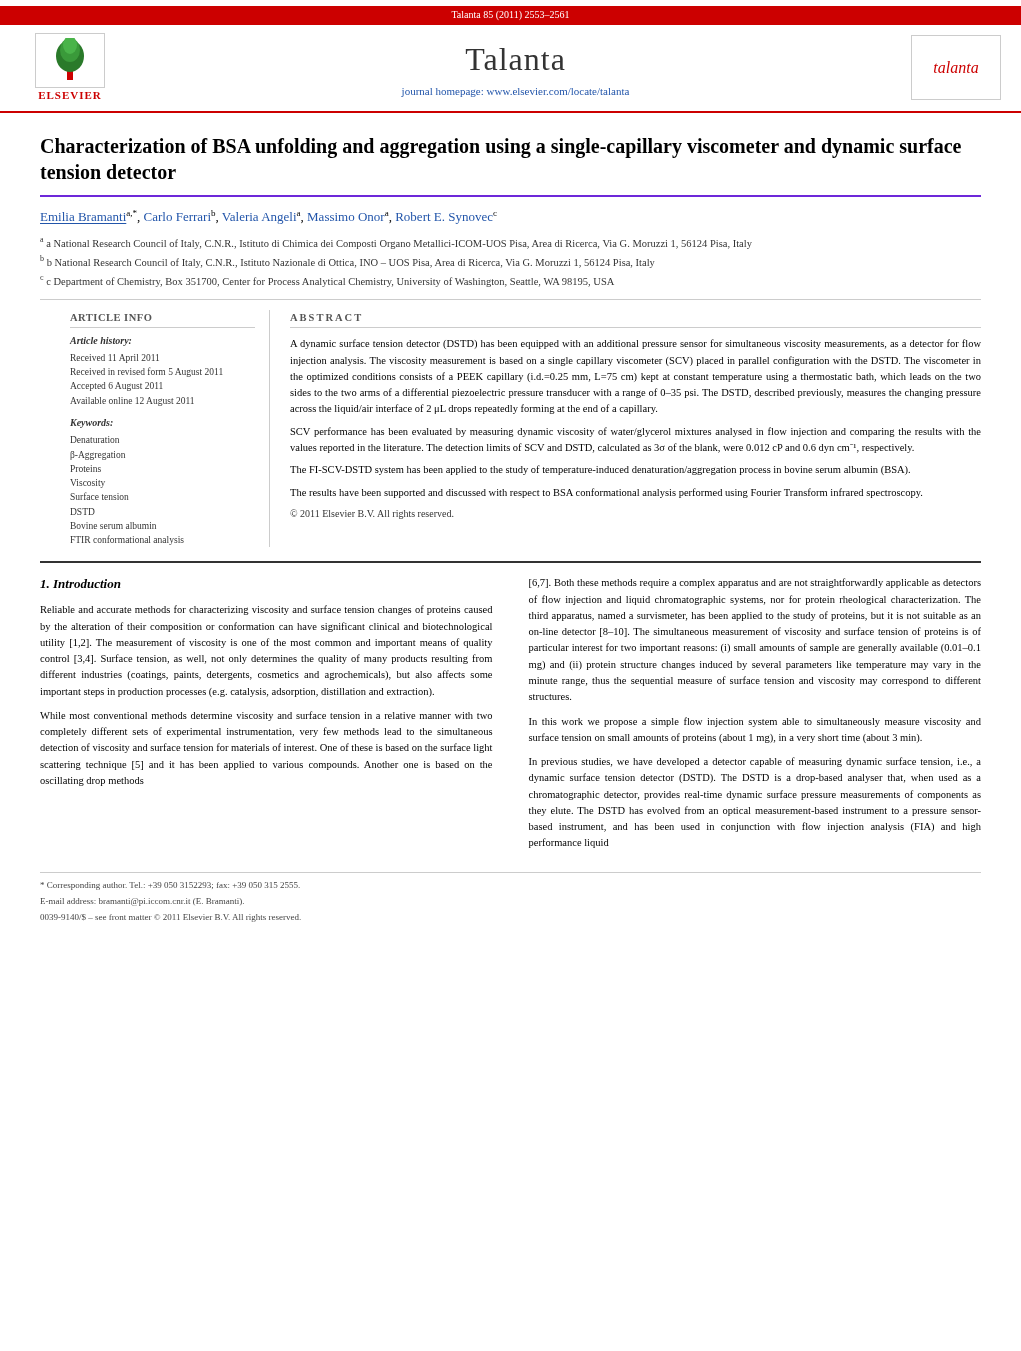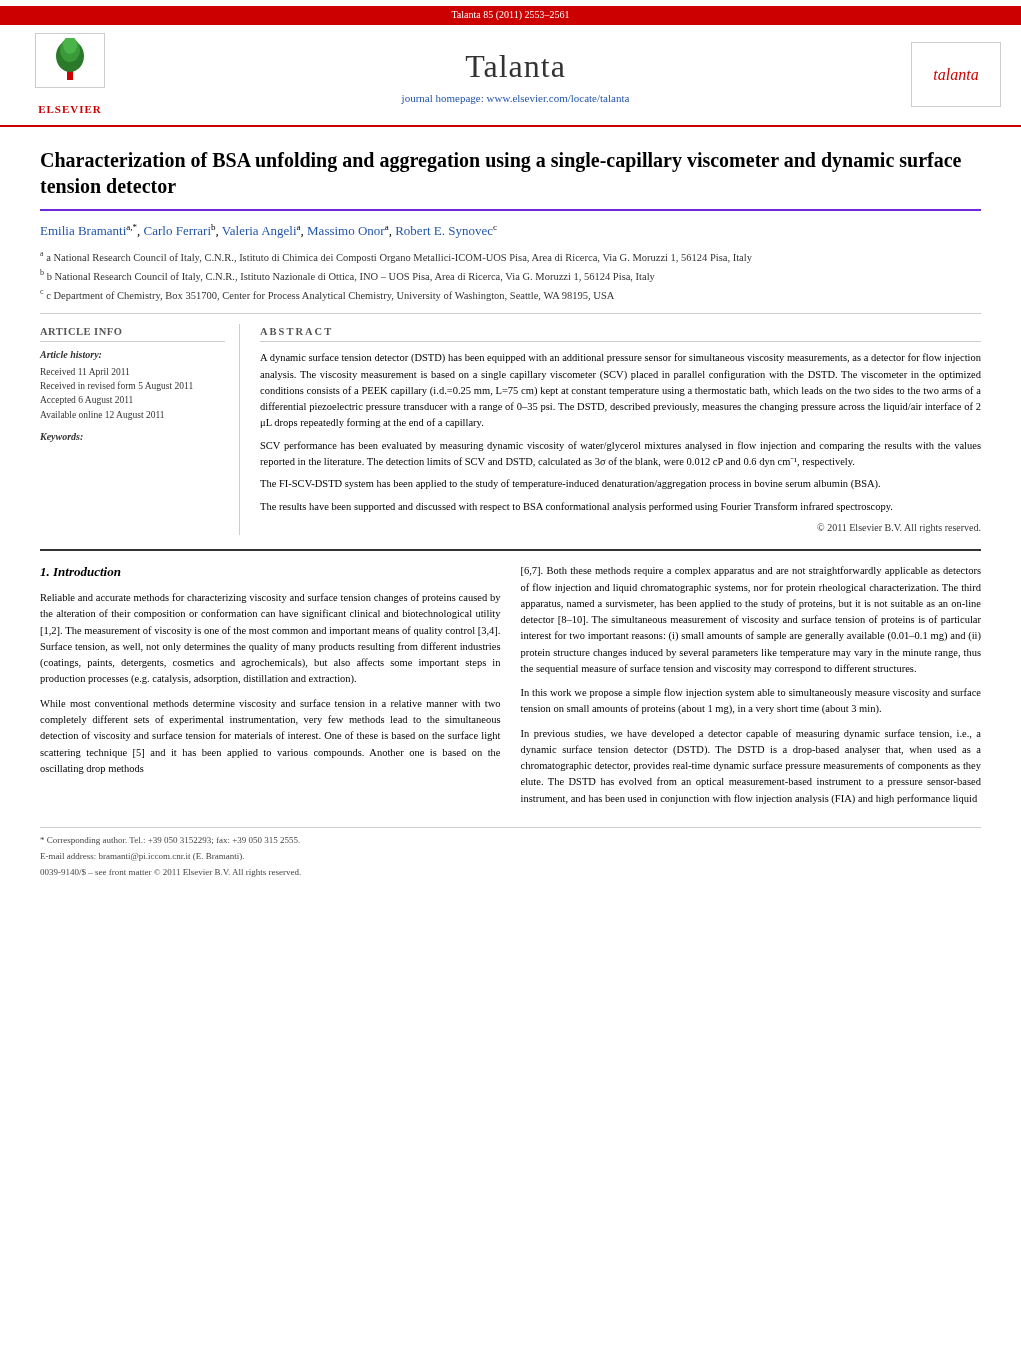--- a/index.html
+++ b/index.html
@@ -39,21 +39,21 @@
       align-items: center;
       justify-content: center;
       font-size: 9px;
       color: #555;
     }
     .elsevier-logo .elsevier-text {
       font-size: 11px;
       color: #c00;
       font-weight: bold;
       letter-spacing: 1px;
-      margin-top: 14px;
+      margin-top: 0;
     }
     .journal-title-center {
       text-align: center;
       flex: 1;
     }
     .journal-title-center h1 {
       font-family: 'Times New Roman', serif;
       font-size: 32px;
       color: #333;
       font-weight: normal;
@@ -116,20 +116,21 @@
       gap: 20px;
       margin-top: 10px;
       border-top: 1px solid #ccc;
       padding-top: 10px;
     }
     .left-col {
       width: 200px;
       flex-shrink: 0;
       border-right: 1px solid #ccc;
       padding-right: 14px;
+      margin-left: 30px;
     }
     .right-col {
       flex: 1;
     }
 
     
     .article-info h3 {
       font-size: 10.5px;
       font-weight: bold;
       border-bottom: 1px solid #ccc;
@@ -175,35 +176,35 @@
       margin-bottom: 8px;
     }
     .abstract-text {
       font-size: 10.5px;
       line-height: 1.55;
       color: #000;
       text-align: justify;
     }
     .abstract-text p { margin-bottom: 6px; }
     .copyright {
-      text-align: right;
+      text-align: left;
       font-size: 10px;
       color: #333;
       margin-top: 6px;
     }
 
     
     .main-body {
       margin-top: 14px;
       border-top: 2px solid #333;
       padding-top: 12px;
     }
     .two-col-body {
       display: flex;
-      gap: 20px;
+      gap: 36px;
     }
     .body-left {
       flex: 1;
     }
     .body-right {
       flex: 1;
     }
 
     .section-heading {
       font-size: 13px;
@@ -274,21 +275,21 @@
       <span style="font-style:italic; color:#c00; font-size:16px; font-family: serif;">talanta</span>
     </div>
   </div>
 </div>
 
 <div class="article-container">
 
   <div class="article-title">Characterization of BSA unfolding and aggregation using a single-capillary viscometer and dynamic surface tension detector</div>
 
   <div class="authors">
-    <span style="color:#2255aa;">Emilia Bramanti</span><sup>a,*</sup>,
+    <span style="color:#2255aa;text-decoration:underline;">Emilia Bramanti</span><sup>a,*</sup>,
     <span style="color:#2255aa;">Carlo Ferrari</span><sup>b</sup>,
     <span style="color:#2255aa;">Valeria Angeli</span><sup>a</sup>,
     <span style="color:#2255aa;">Massimo Onor</span><sup>a</sup>,
     <span style="color:#2255aa;">Robert E. Synovec</span><sup>c</sup>
   </div>
 
   <div class="affiliations">
     <p><sup>a</sup> <span>a National Research Council of Italy, C.N.R., Istituto di Chimica dei Composti Organo Metallici-ICOM-UOS Pisa, Area di Ricerca, Via G. Moruzzi 1, 56124 Pisa, Italy</span></p>
     <p><sup>b</sup> <span>b National Research Council of Italy, C.N.R., Istituto Nazionale di Ottica, INO – UOS Pisa, Area di Ricerca, Via G. Moruzzi 1, 56124 Pisa, Italy</span></p>
     <p><sup>c</sup> <span>c Department of Chemistry, Box 351700, Center for Process Analytical Chemistry, University of Washington, Seattle, WA 98195, USA</span></p>
@@ -301,20 +302,30 @@
 
       <div class="section-label">Article history:</div>
       <div class="dates">
         <div>Received 11 April 2011</div>
         <div>Received in revised form 5 August 2011</div>
         <div>Accepted 6 August 2011</div>
         <div>Available online 12 August 2011</div>
       </div>
 
       <div class="keywords-label">Keywords:</div>
+      <div>
+        <div class="keyword-item">Denaturation</div>
+        <div class="keyword-item">β-Aggregation</div>
+        <div class="keyword-item">Proteins</div>
+        <div class="keyword-item">Viscosity</div>
+        <div class="keyword-item">Surface tension</div>
+        <div class="keyword-item">DSTD</div>
+        <div class="keyword-item">Bovine serum albumin</div>
+        <div class="keyword-item">FTIR conformational analysis</div>
+      </div>
     </div>
 
     <div class="right-col abstract-section">
       <h3>ABSTRACT</h3>
       <div class="abstract-text">
         <p>A dynamic surface tension detector (DSTD) has been equipped with an additional pressure sensor for simultaneous viscosity measurements, as a detector for flow injection analysis. The viscosity measurement is based on a single capillary viscometer (SCV) placed in parallel configuration with the DSTD. The viscometer in the optimized conditions consists of a PEEK capillary (i.d.=0.25 mm, L=75 cm) kept at constant temperature using a thermostatic bath, which leads on the two sides to the two arms of a differential piezoelectric pressure transducer with a range of 0–35 psi. The DSTD, described previously, measures the changing pressure across the liquid/air interface of 2 μL drops repeatedly forming at the end of a capillary.</p>
         <p>SCV performance has been evaluated by measuring dynamic viscosity of water/glycerol mixtures analysed in flow injection and comparing the results with the values reported in the literature. The detection limits of SCV and DSTD, calculated as 3σ of the blank, were 0.012 cP and 0.6 dyn cm⁻¹, respectively.</p>
         <p>The FI-SCV-DSTD system has been applied to the study of temperature-induced denaturation/aggregation process in bovine serum albumin (BSA).</p>
         <p>The results have been supported and discussed with respect to BSA conformational analysis performed using Fourier Transform infrared spectroscopy.</p>
       </div>

